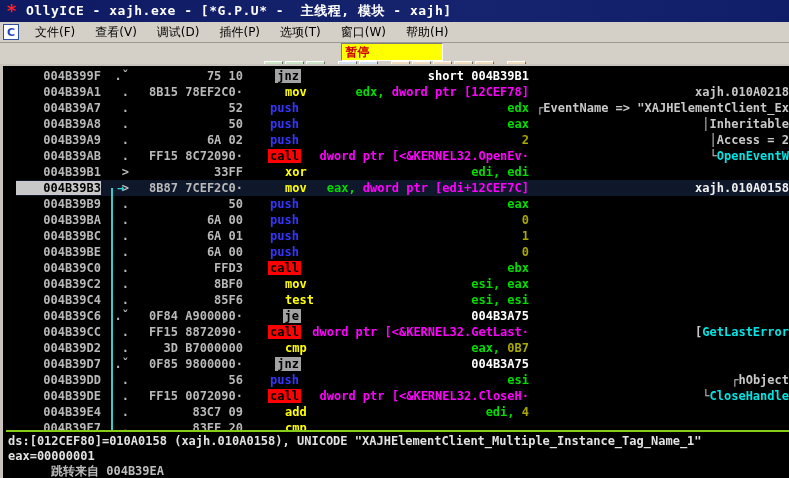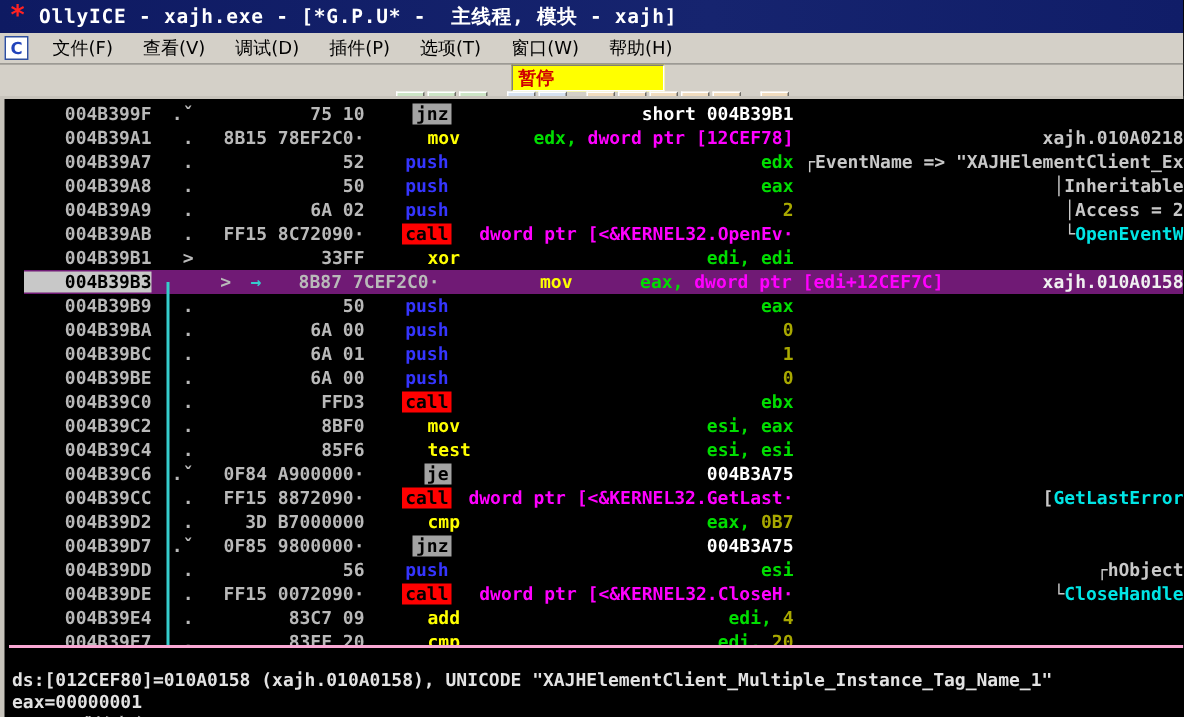--- a/index.html
+++ b/index.html
@@ -52,27 +52,27 @@
   .mn.jump{background:#a3a3a3;color:#000;}
   .mn.call{background:#ff0000;color:#000;}
   .op{width:228px;flex:none;overflow:hidden;}
   .cmt{flex:1;overflow:hidden;}
   .reg{color:#00dd00;}
   .mem{color:#ff00ff;}
   .imm{color:#a8a800;}
   .tgt{color:#ffffff;}
   .cmt-t{color:#c8c8c8;}
   .api{color:#00e5e5;}
-  .row.sel{background:#701a75;gap:25px;}
+  .row.sel{background:#0f172a;}
   .row.sel .addr{background:#c8c8c8;color:#000;}
   .row.sel .cmt-t{color:#f0f0f0;}
   .jarrow{position:absolute;left:-12px;top:0;color:#35cccc;}
   .loopline{position:absolute;left:108px;top:122px;bottom:0;width:2px;background:#35cccc;}
   .infopane{position:absolute;left:3px;right:0;top:364px;bottom:0;background:#000;
-            border-top:2px solid #f9a8d4;padding-top:14px;
+            border-top:2px solid #84cc16;padding-top:2px;
             font-size:12px;font-weight:bold;color:#e2e2e2;}
   .infoline{height:15px;line-height:15px;white-space:pre;overflow:hidden;padding-left:2px;}
   .infoline.jumpfrom{color:#bdbdbd;margin-left:43px;}
 </style>
 </head>
 <body>
 
 <div class="window">
 
   <div class="titlebar">
@@ -145,21 +145,21 @@
         <div class="row"><span class="addr">004B39C0</span><span class="flag">.</span><span class="bytes">FFD3</span><span class="mnemcol"><span class="mn call">call</span></span><span class="op"><span class="reg">ebx</span></span><span class="cmt"></span></div>
         <div class="row"><span class="addr">004B39C2</span><span class="flag">.</span><span class="bytes">8BF0</span><span class="mnemcol"><span class="mn norm">mov</span></span><span class="op"><span class="reg">esi, eax</span></span><span class="cmt"></span></div>
         <div class="row"><span class="addr">004B39C4</span><span class="flag">.</span><span class="bytes">85F6</span><span class="mnemcol"><span class="mn norm">test</span></span><span class="op"><span class="reg">esi, esi</span></span><span class="cmt"></span></div>
         <div class="row"><span class="addr">004B39C6</span><span class="flag">.ˇ</span><span class="bytes">0F84 A900000·</span><span class="mnemcol"><span class="mn jump">je</span></span><span class="op"><span class="tgt">004B3A75</span></span><span class="cmt"></span></div>
         <div class="row"><span class="addr">004B39CC</span><span class="flag">.</span><span class="bytes">FF15 8872090·</span><span class="mnemcol"><span class="mn call">call</span></span><span class="op"><span class="mem">dword ptr [&lt;&amp;KERNEL32.GetLast·</span></span><span class="cmt"><span class="cmt-t">[</span><span class="api">GetLastError</span></span></div>
         <div class="row"><span class="addr">004B39D2</span><span class="flag">.</span><span class="bytes">3D B7000000</span><span class="mnemcol"><span class="mn norm">cmp</span></span><span class="op"><span class="reg">eax, </span><span class="imm">0B7</span></span><span class="cmt"></span></div>
         <div class="row"><span class="addr">004B39D7</span><span class="flag">.ˇ</span><span class="bytes">0F85 9800000·</span><span class="mnemcol"><span class="mn jump">jnz</span></span><span class="op"><span class="tgt">004B3A75</span></span><span class="cmt"></span></div>
         <div class="row"><span class="addr">004B39DD</span><span class="flag">.</span><span class="bytes">56</span><span class="mnemcol"><span class="mn push">push</span></span><span class="op"><span class="reg">esi</span></span><span class="cmt"><span class="cmt-t">┌hObject</span></span></div>
         <div class="row"><span class="addr">004B39DE</span><span class="flag">.</span><span class="bytes">FF15 0072090·</span><span class="mnemcol"><span class="mn call">call</span></span><span class="op"><span class="mem">dword ptr [&lt;&amp;KERNEL32.CloseH·</span></span><span class="cmt"><span class="cmt-t">└</span><span class="api">CloseHandle</span></span></div>
         <div class="row"><span class="addr">004B39E4</span><span class="flag">.</span><span class="bytes">83C7 09</span><span class="mnemcol"><span class="mn norm">add</span></span><span class="op"><span class="reg">edi, </span><span class="imm">4</span></span><span class="cmt"></span></div>
-        <div class="row"><span class="addr">004B39E7</span><span class="flag">.</span><span class="bytes">83FF 20</span><span class="mnemcol"><span class="mn norm">cmp</span></span><span class="op"><span class="reg">edi, </span><span class="imm">20</span></span><span class="cmt"></span></div>
+        <div class="row"><span class="addr">004B39E7</span><span class="flag">.</span><span class="bytes">83FF 20</span><span class="mnemcol"><span class="mn norm">cmp</span></span><span class="cmt"></span></div>
       </div>
     <div class="loopline"></div>
     <div class="infopane">
       <div class="infoline">ds:[012CEF80]=010A0158 (xajh.010A0158), UNICODE "XAJHElementClient_Multiple_Instance_Tag_Name_1"</div>
       <div class="infoline">eax=00000001</div>
       <div class="infoline jumpfrom">跳转来自 004B39EA</div>
     </div>
   </div>
 
 </div>

